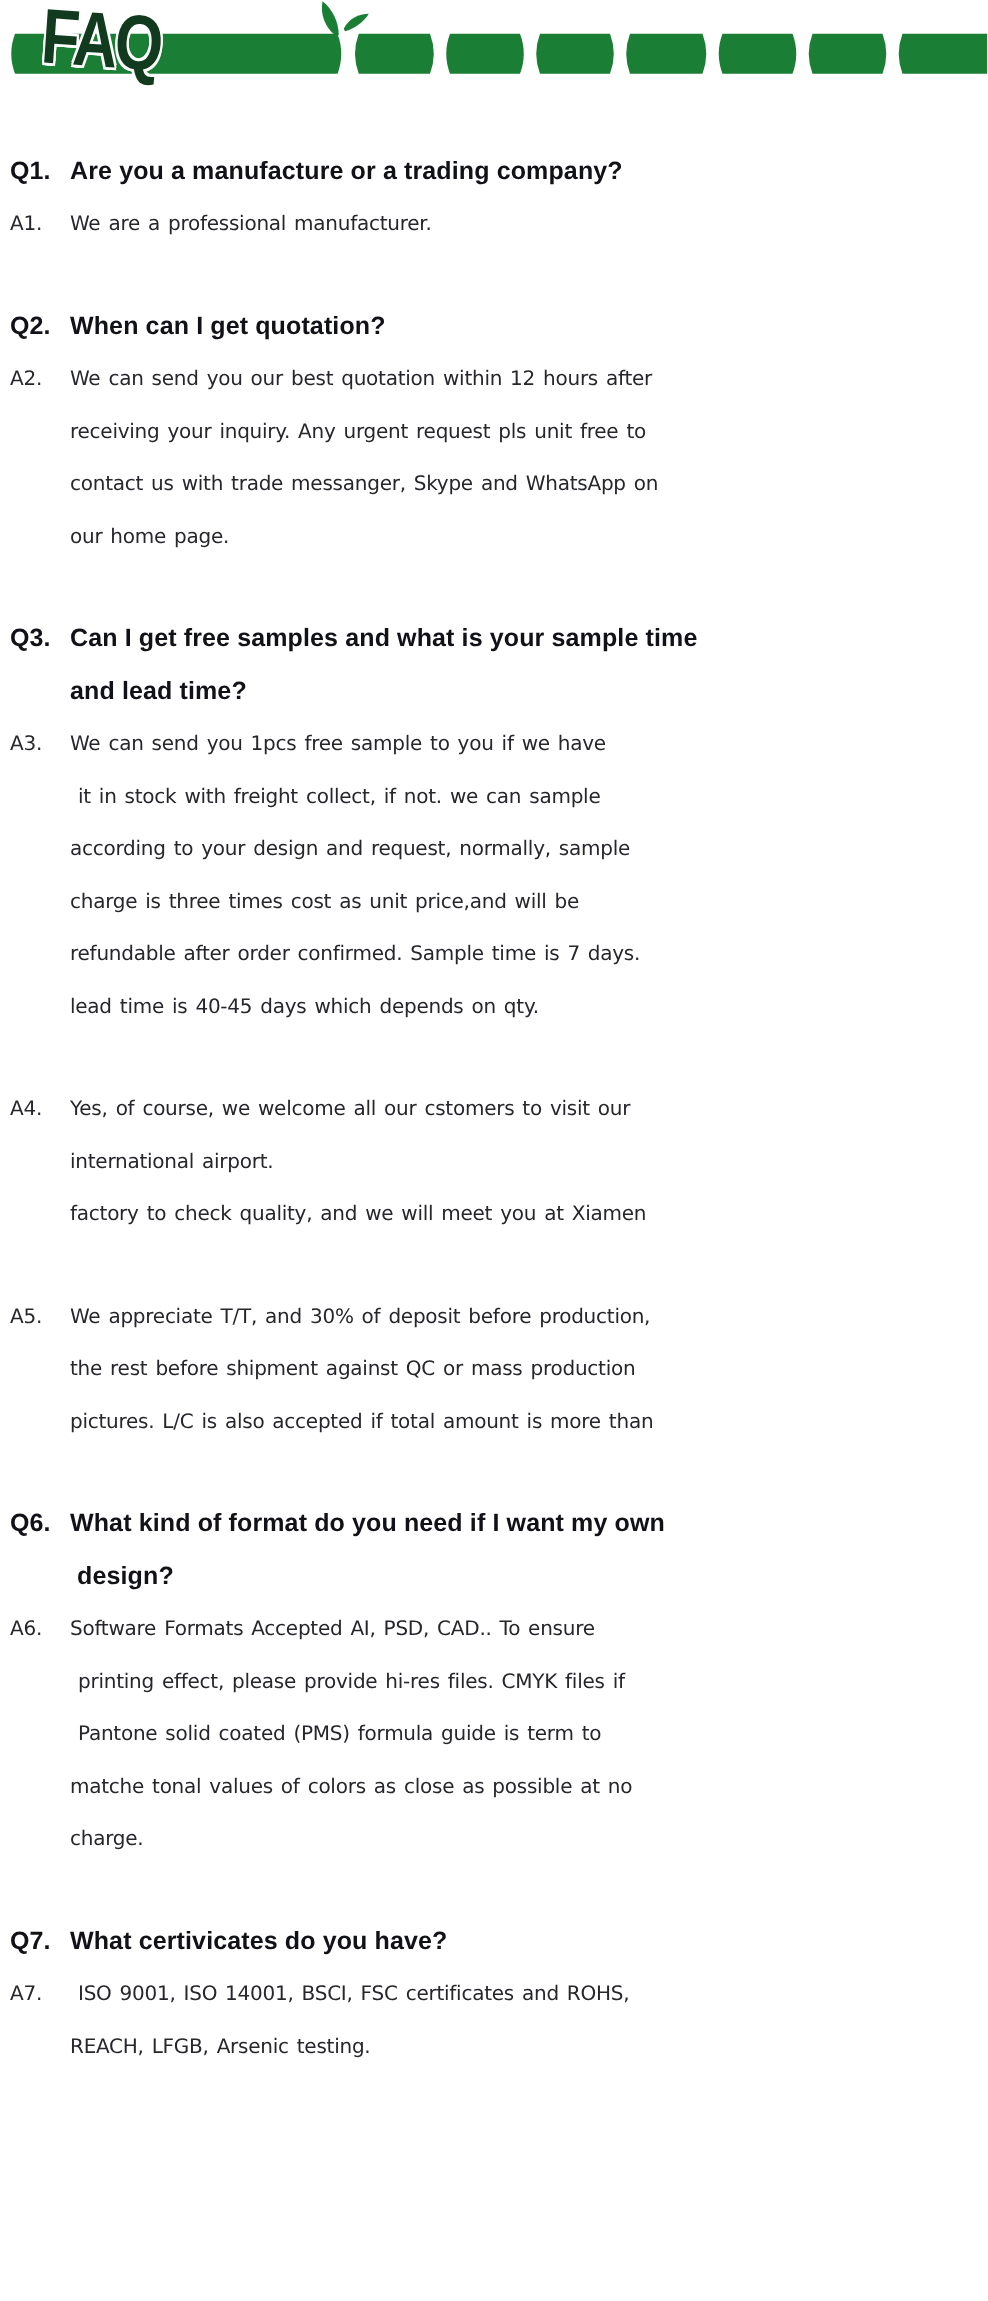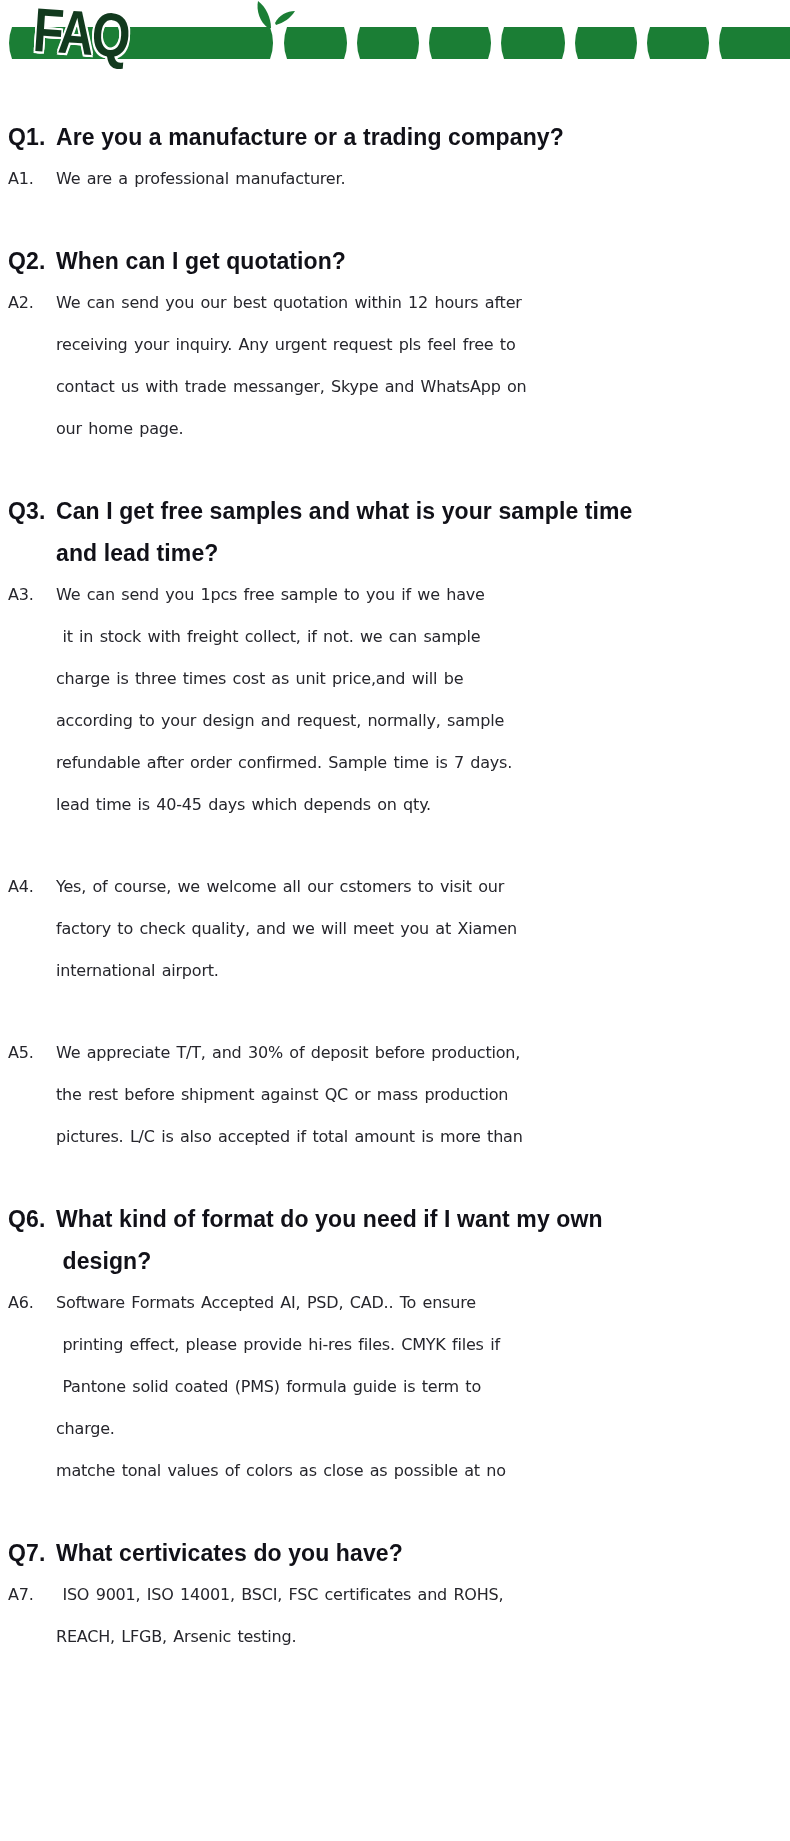--- a/index.html
+++ b/index.html
@@ -28,21 +28,21 @@
     white-space:nowrap;
   }
   .faq-list{padding:0 10px 0 8px;}
   .section{margin-top:40px;}
   .section:first-child{margin-top:54px;}
   .row{display:flex;min-height:42px;line-height:42px;white-space:pre-wrap;}
   .row .prefix{flex:0 0 48px;}
   .row.cont{padding-left:48px;}
   .q-row{
     font-family:"Liberation Sans",sans-serif;
-    font-weight:bold;font-size:23px;color:var(--question-color);
+    font-weight:bold;font-size:20px;color:var(--question-color);
     letter-spacing:0.1px;
   }
   .a-row{
     font-size:16px;color:var(--answer-color);
     letter-spacing:-0.2px;word-spacing:1.5px;
   }
   .txt{flex:1 1 auto;}
 </style>
 </head>
 <body>
@@ -66,51 +66,51 @@
 </div>
 
 <div class="faq-list" id="faq-list">
     <div class="section">
       <div class="row q-row"><span class="prefix">Q1.</span><span class="txt">Are you a manufacture or a trading company?</span></div>
       <div class="row a-row"><span class="prefix">A1.</span><span class="txt">We are a professional manufacturer.</span></div>
     </div>
     <div class="section">
       <div class="row q-row"><span class="prefix">Q2.</span><span class="txt">When can I get quotation?</span></div>
       <div class="row a-row"><span class="prefix">A2.</span><span class="txt">We can send you our best quotation within 12 hours after</span></div>
-      <div class="row a-row cont"><span class="txt">receiving your inquiry. Any urgent request pls feel free to</span></div>
+      <div class="row a-row cont"><span class="txt">receiving your inquiry. Any urgent request pls unit free to</span></div>
       <div class="row a-row cont"><span class="txt">contact us with trade messanger, Skype and WhatsApp on</span></div>
       <div class="row a-row cont"><span class="txt">our home page.</span></div>
     </div>
     <div class="section">
       <div class="row q-row"><span class="prefix">Q3.</span><span class="txt">Can I get free samples and what is your sample time</span></div>
       <div class="row q-row cont"><span class="txt">and lead time?</span></div>
       <div class="row a-row"><span class="prefix">A3.</span><span class="txt">We can send you 1pcs free sample to you if we have</span></div>
       <div class="row a-row cont"><span class="txt"> it in stock with freight collect, if not. we can sample</span></div>
+      <div class="row a-row cont"><span class="txt">according to your design and request, normally, sample</span></div>
       <div class="row a-row cont"><span class="txt">charge is three times cost as unit price,and will be</span></div>
-      <div class="row a-row cont"><span class="txt">according to your design and request, normally, sample</span></div>
       <div class="row a-row cont"><span class="txt">refundable after order confirmed. Sample time is 7 days.</span></div>
       <div class="row a-row cont"><span class="txt">lead time is 40-45 days which depends on qty.</span></div>
     </div>
     <div class="section">
       <div class="row a-row"><span class="prefix">A4.</span><span class="txt">Yes, of course, we welcome all our cstomers to visit our</span></div>
+      <div class="row a-row cont"><span class="txt">international airport.</span></div>
       <div class="row a-row cont"><span class="txt">factory to check quality, and we will meet you at Xiamen</span></div>
-      <div class="row a-row cont"><span class="txt">international airport.</span></div>
     </div>
     <div class="section">
       <div class="row a-row"><span class="prefix">A5.</span><span class="txt">We appreciate T/T, and 30% of deposit before production,</span></div>
       <div class="row a-row cont"><span class="txt">the rest before shipment against QC or mass production</span></div>
       <div class="row a-row cont"><span class="txt">pictures. L/C is also accepted if total amount is more than</span></div>
     </div>
     <div class="section">
       <div class="row q-row"><span class="prefix">Q6.</span><span class="txt">What kind of format do you need if I want my own</span></div>
       <div class="row q-row cont"><span class="txt"> design?</span></div>
       <div class="row a-row"><span class="prefix">A6.</span><span class="txt">Software Formats Accepted AI, PSD, CAD.. To ensure</span></div>
       <div class="row a-row cont"><span class="txt"> printing effect, please provide hi-res files. CMYK files if</span></div>
       <div class="row a-row cont"><span class="txt"> Pantone solid coated (PMS) formula guide is term to</span></div>
+      <div class="row a-row cont"><span class="txt">matche tonal values of colors as close as possible at no</span></div>
       <div class="row a-row cont"><span class="txt">charge.</span></div>
-      <div class="row a-row cont"><span class="txt">matche tonal values of colors as close as possible at no</span></div>
     </div>
     <div class="section">
       <div class="row q-row"><span class="prefix">Q7.</span><span class="txt">What certivicates do you have?</span></div>
       <div class="row a-row"><span class="prefix">A7.</span><span class="txt"> ISO 9001, ISO 14001, BSCI, FSC certificates and ROHS,</span></div>
       <div class="row a-row cont"><span class="txt">REACH, LFGB, Arsenic testing.</span></div>
     </div>
   </div>
 
 </body></html>

